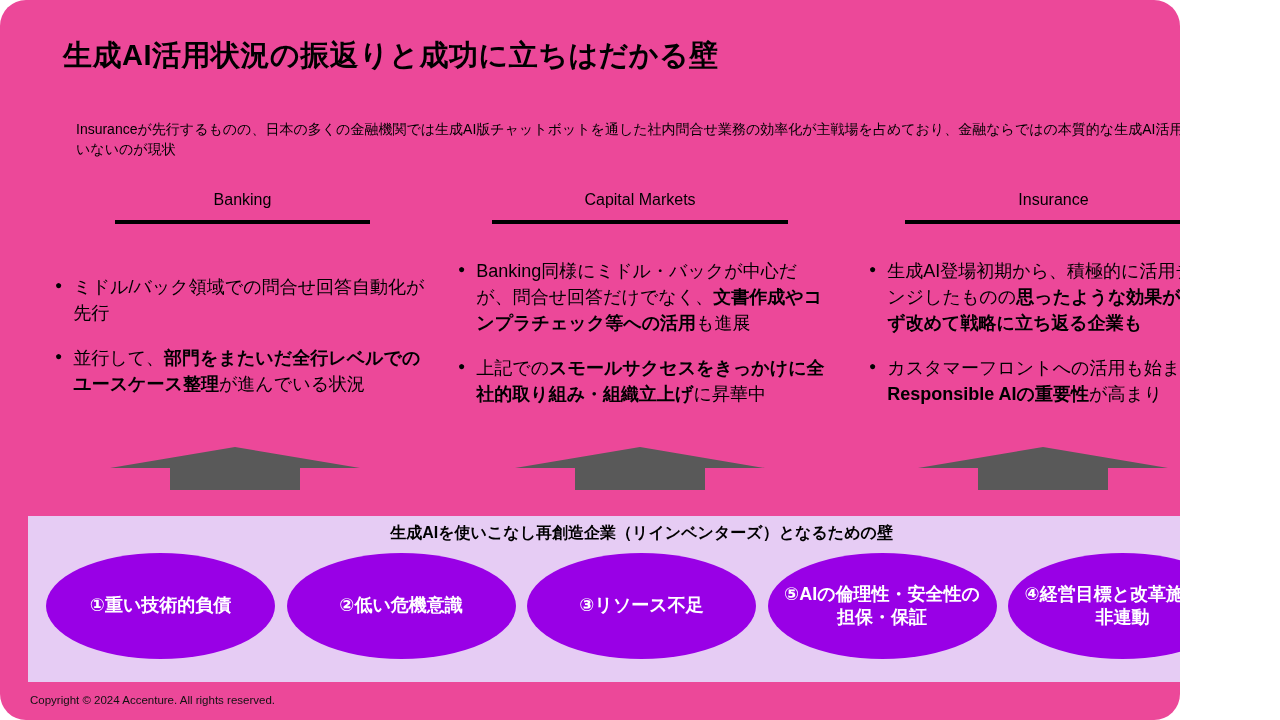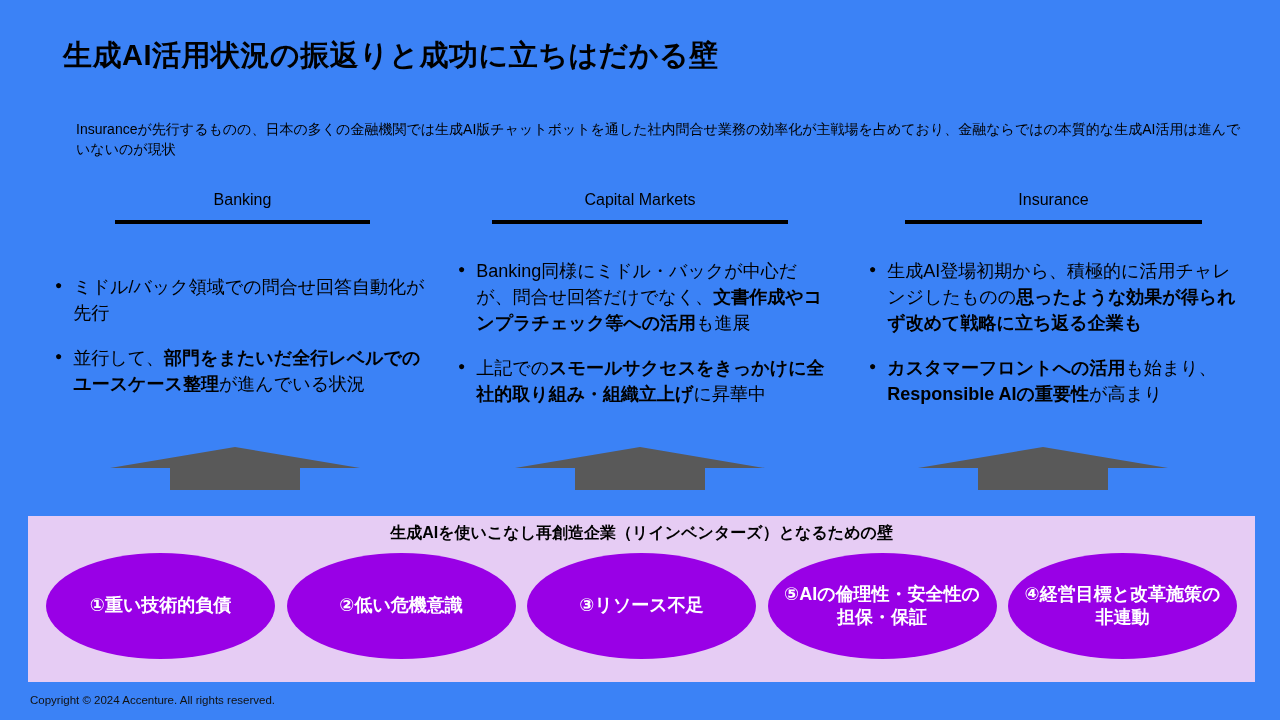--- a/index.html
+++ b/index.html
@@ -1,19 +1,19 @@
 <!DOCTYPE html>
 <html style="--accent-purple: #9900E6; --band-lavender: #E6CCF4; --arrow-gray: #595959; --text-black: #000000;"><head>
 <meta charset="utf-8">
 <style>
   html, body { margin: 0; padding: 0; background: #ffffff; }
   body { font-family: "Liberation Sans", "DejaVu Sans", sans-serif; color: #000; }
   .slide {
-    position: relative; width: 1280px; height: 720px;
-    background: #3b82f6; overflow: hidden;
+    position: relative; width: 1180px; height: 720px;
+    background: #ec4899; overflow: hidden; border-radius: 26px;
   }
   .title {
     position: absolute; left: 63px; top: 36px; width: 1150px;
     font-size: 29px; font-weight: 700; letter-spacing: 0.5px; margin: 0;
   }
   .subtitle {
     position: absolute; left: 63px; top: 107px; width: 1165px;
     font-size: 14px; line-height: 1.42; margin: 13px;
   }
   .col { position: absolute; top: 190px; }
@@ -103,21 +103,21 @@
   <section class="col col-3">
     <div class="col-head">Insurance</div>
     <div class="col-underline u-3"></div>
     <ul class="bullets">
       <li class="bullet">
         <span class="dot">●</span>
         <span class="btxt"><span>生成AI登場初期から、積極的に活用チャレンジしたものの</span><span style="font-weight: 700;">思ったような効果が得られず改めて戦略に立ち返る企業も</span></span>
       </li>
       <li class="bullet">
         <span class="dot">●</span>
-        <span class="btxt"><span style="font-weight: 700;">カスタマーフロントへの活用</span><span>も始まり、</span><span style="font-weight: 700;">Responsible AIの重要性</span><span>が高まり</span></span>
+        <span class="btxt"><span style="font-weight: 400;">カスタマーフロントへの活用</span><span>も始まり、</span><span style="font-weight: 700;">Responsible AIの重要性</span><span>が高まり</span></span>
       </li>
     </ul>
   </section>
 
   <div class="arrow arrow-1"></div>
   <div class="arrow arrow-2"></div>
   <div class="arrow arrow-3"></div>
 
   <div class="band">
     <div class="band-title">生成AIを使いこなし再創造企業（リインベンターズ）となるための壁</div>

